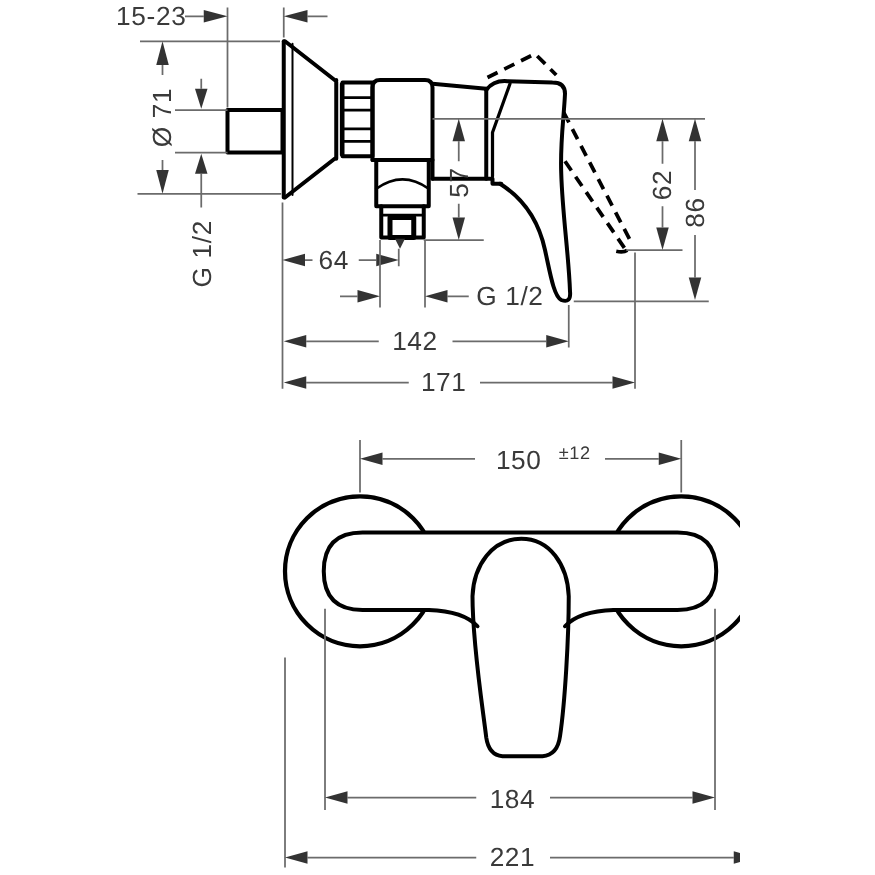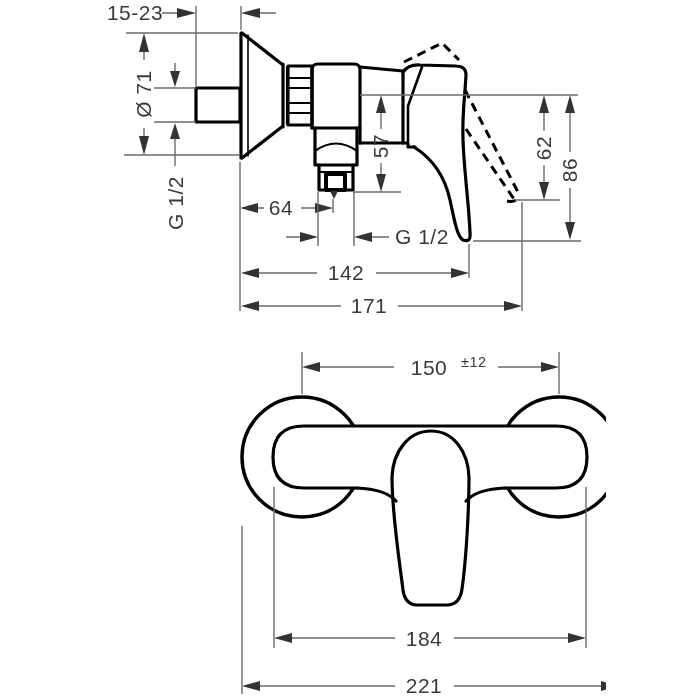--- a/index.html
+++ b/index.html
@@ -1,16 +1,16 @@
 <!DOCTYPE html>
 <html><head>
 <meta charset="utf-8">
 <style>
   html,body{margin:0;padding:0;background:#ffffff;}
-  .stage{width:592px;height:700px;background:#ffffff;position:relative;overflow:hidden;padding-left:14px;}
+  .stage{width:592px;height:700px;background:#ffffff;position:relative;overflow:hidden;}
   svg{display:block;}
   
   .o{stroke:#000;stroke-width:3.2;fill:none;stroke-linejoin:round;stroke-linecap:round;}
   .o2{stroke:#000;stroke-width:2.2;fill:none;stroke-linecap:round;}
   .o4{stroke:#000;stroke-width:4;fill:none;stroke-linejoin:round;}
   .wfill{fill:#ffffff;}
   
   .thin{stroke:#6b6b6b;stroke-width:1.4;fill:none;}
   .dash{stroke:#000;stroke-width:3;fill:none;stroke-dasharray:9 6;stroke-linecap:butt;}
   .ah{fill:#333333;stroke:none;}

